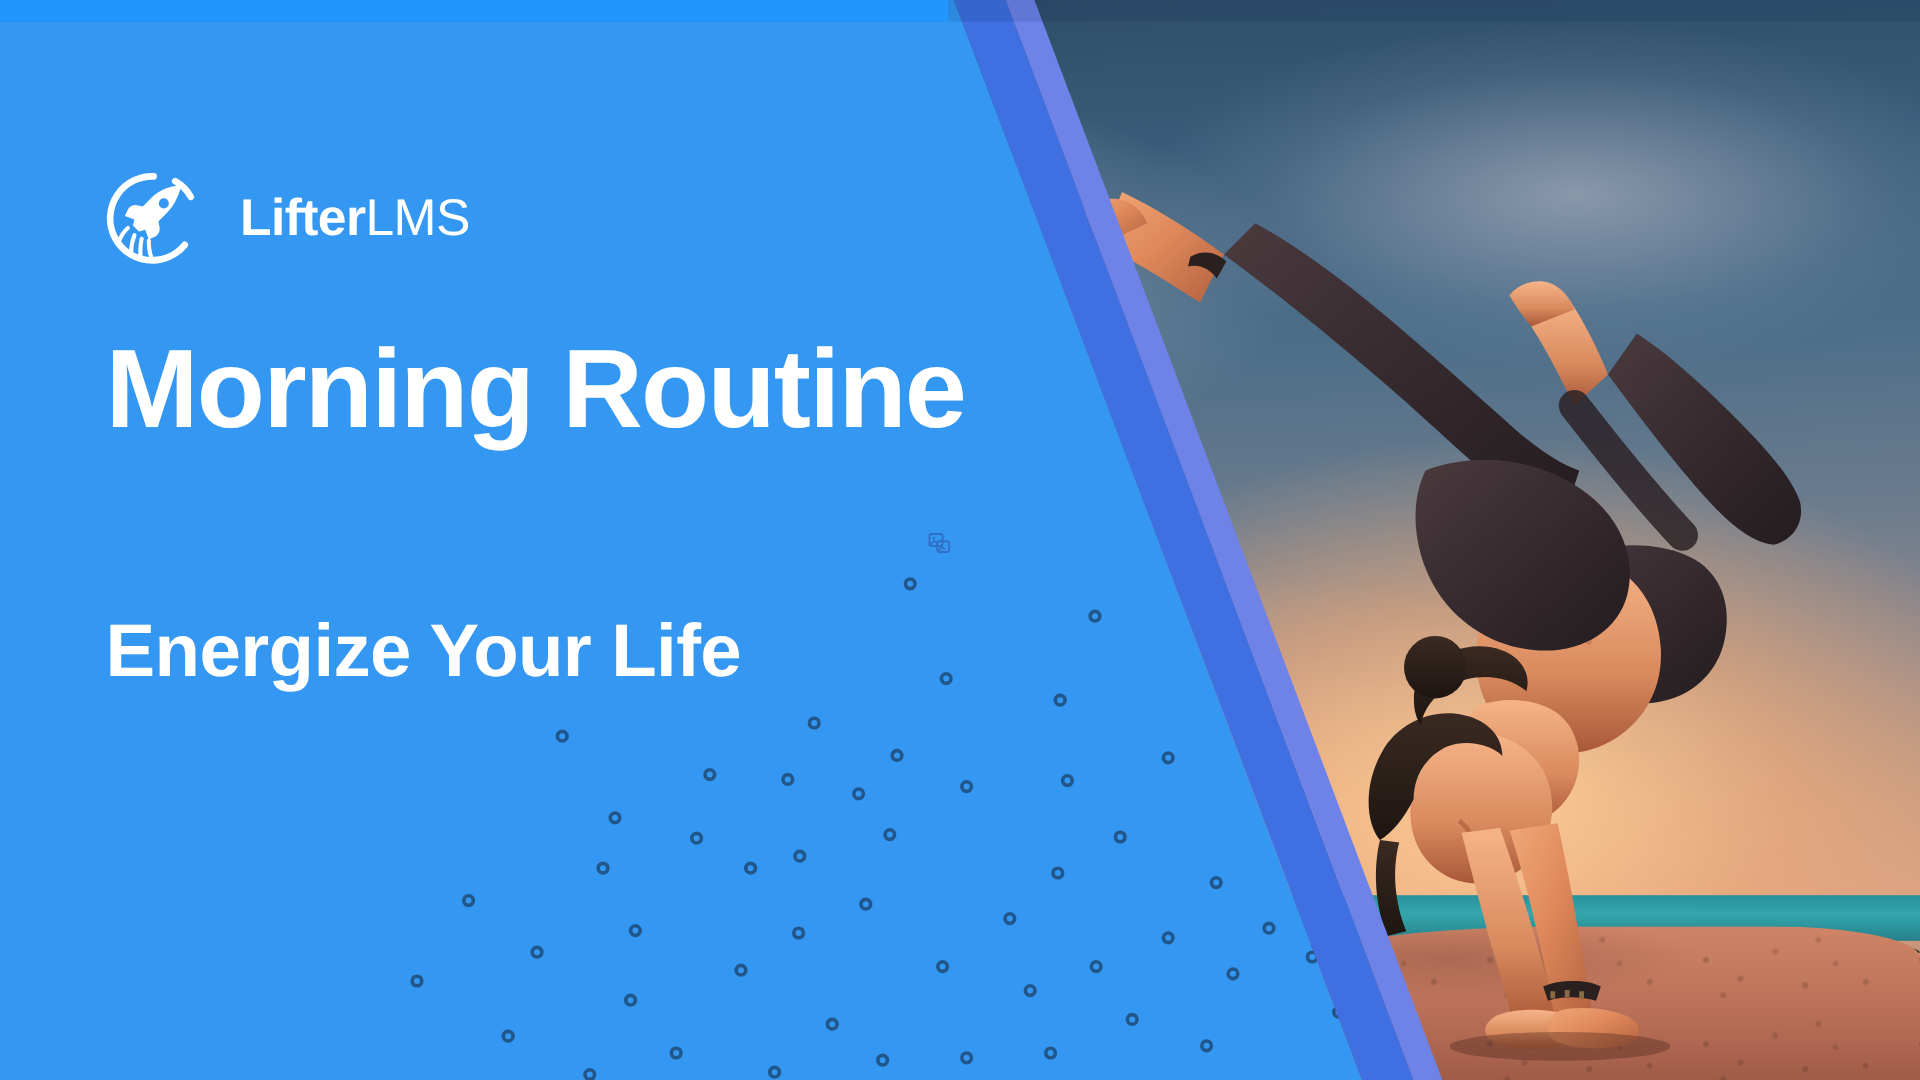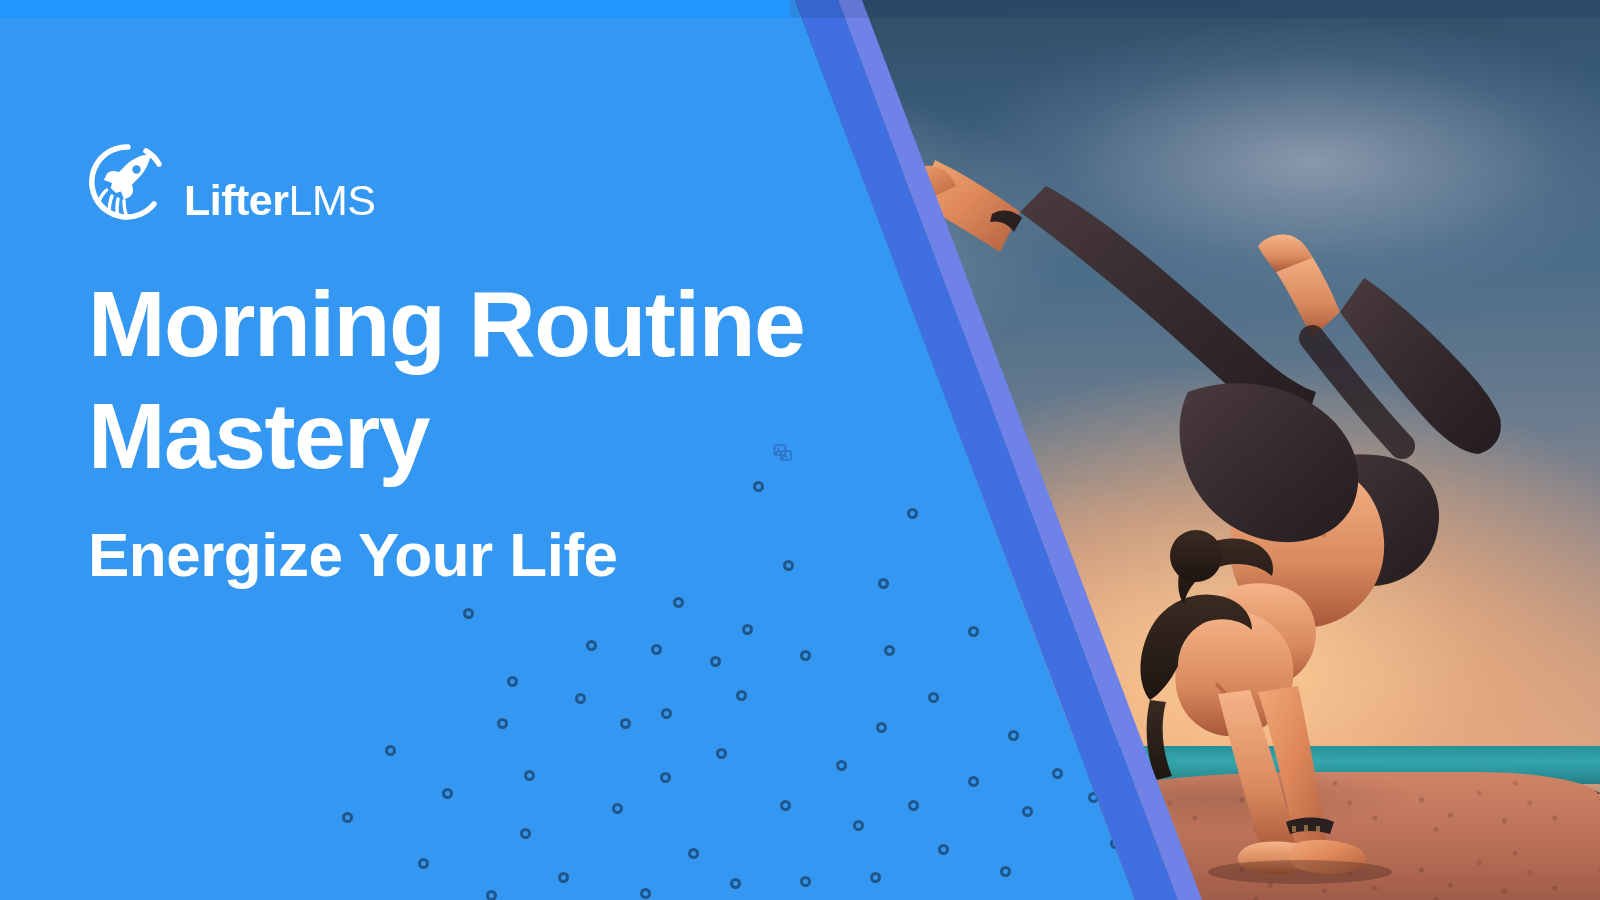--- a/index.html
+++ b/index.html
@@ -102,39 +102,39 @@
     background:rgba(0,30,80,.12);
   }
   .topstrip-left{
     position:absolute;left:0;top:0;width:790px;height:18px;
     background:#2196ff;
   }
 
   
   .logo{
     position:absolute;left:88px;top:142px;
-    display:flex;align-items:flex-end;gap:16px;
+    display:flex;align-items:center;gap:32px;
   }
   .logo-mark{width:80px;height:80px;display:block;}
   .logo-text{
     font-size:43px;letter-spacing:-.5px;color:#ffffff;line-height:1;white-space:nowrap;
   }
   .logo-text .b{font-weight:700;}
   .logo-text .l{font-weight:300;}
 
   
   .title{
     position:absolute;left:88px;top:268px;width:860px;
     color:#ffffff;
     font-size:93px;line-height:112px;
     font-weight:700;letter-spacing:-1.5px;
     margin:0;
   }
   .subtitle{
-    position:absolute;left:88px;top:517px;width:860px;
+    position:absolute;left:88px;top:505px;width:860px;
     color:#ffffff;
     font-size:62px;line-height:76px;
     font-weight:700;letter-spacing:-0.5px;
     margin:0;
   }
 
   
   .ph-icon{
     position:absolute;left:773px;top:443px;
     width:20px;height:20px;opacity:.55;
@@ -301,16 +301,16 @@
       <circle cx="48.5" cy="27.5" r="4.2" fill="#3498f3"></circle>
 
       <path d="M24 54 C22 59 21 65 21.4 71" stroke="#ffffff" stroke-width="3.4" fill="none" stroke-linecap="round"></path>
       <path d="M30 57 C29 62 28.6 68 29.4 73" stroke="#ffffff" stroke-width="3.4" fill="none" stroke-linecap="round"></path>
       <path d="M36 58.6 C36 63 36.4 68 38 72" stroke="#ffffff" stroke-width="3.4" fill="none" stroke-linecap="round"></path>
       <path d="M18.6 48 C15 51 12.6 55 11 59.6" stroke="#ffffff" stroke-width="3.4" fill="none" stroke-linecap="round"></path>
     </svg>
     <div class="logo-text"><span class="b">Lifter</span><span class="l">LMS</span></div>
   </div>
 
-  <h1 class="title"><span>Morning Routine</span><br><span>Mastery</span></h1>
+  <h1 class="title"><span>Morning Routine</span><br></h1>
   <h2 class="subtitle">Energize Your Life</h2>
 
 </div>
 
 </body></html>

